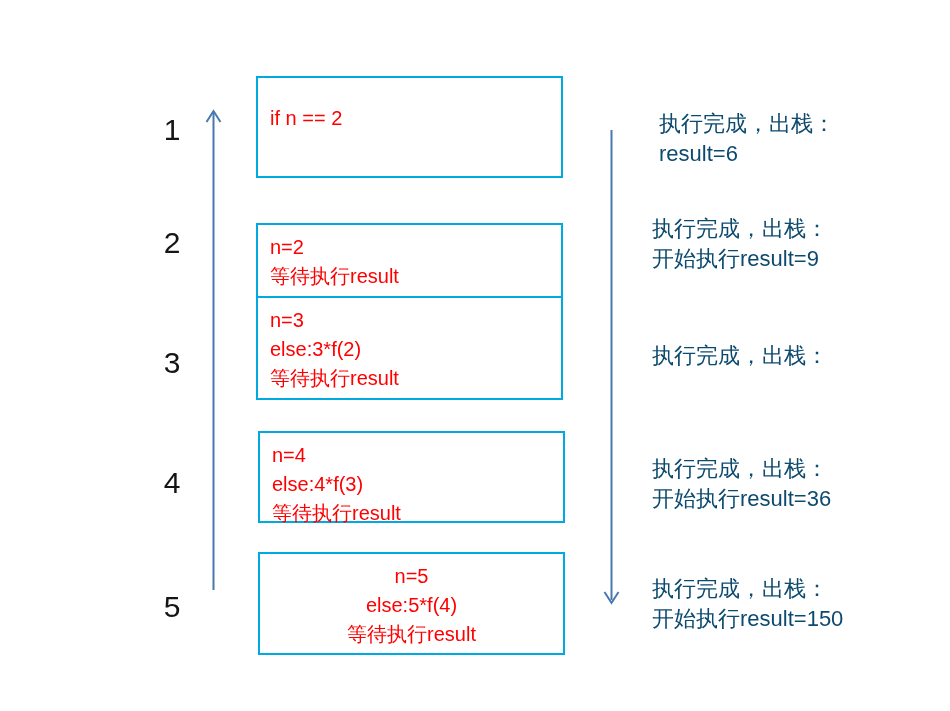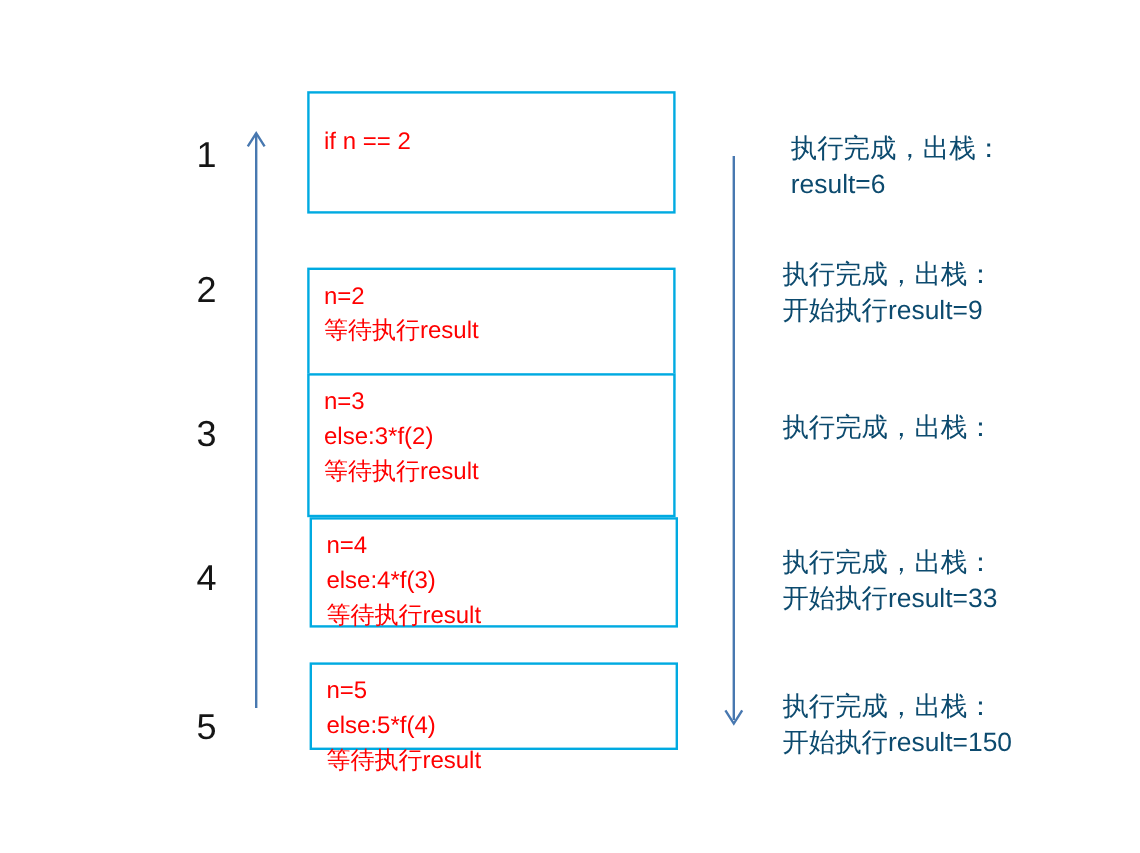--- a/index.html
+++ b/index.html
@@ -25,23 +25,23 @@
     border: 2px solid #00aae1;
     background: #ffffff;
     color: #ff0000;
     font-size: 20px;
     line-height: 29px;
     padding: 8px 12px;
     white-space: nowrap;
   }
   .f1 { top: 76px;  height: 102px; padding-top: 26px; }
   .f2 { top: 187px; height: 102px; margin-top: 36px; }
-  .f3 { top: 311px; height: 120px; }
+  .f3 { top: 296px; height: 104px; }
   .f4 { top: 431px; height: 92px; left: 258px; }
-  .f5 { top: 552px; height: 73px; left: 258px; }
+  .f5 { top: 552px; height: 103px; left: 258px; text-align: center; }
 
   
   .level {
     position: absolute;
     left: 156px;
     width: 32px;
     text-align: center;
     color: #151515;
     font-size: 30px;
     line-height: 30px;
@@ -122,20 +122,20 @@
   </div>
   <div class="ann a2">
     <div>执行完成，出栈：</div>
     <div>开始执行result=9</div>
   </div>
   <div class="ann a3">
     <div>执行完成，出栈：</div>
   </div>
   <div class="ann a4">
     <div>执行完成，出栈：</div>
-    <div>开始执行result=33</div>
+    <div>开始执行result=36</div>
   </div>
   <div class="ann a5">
     <div>执行完成，出栈：</div>
     <div>开始执行result=150</div>
   </div>
 
 </div>
 
 </body></html>

